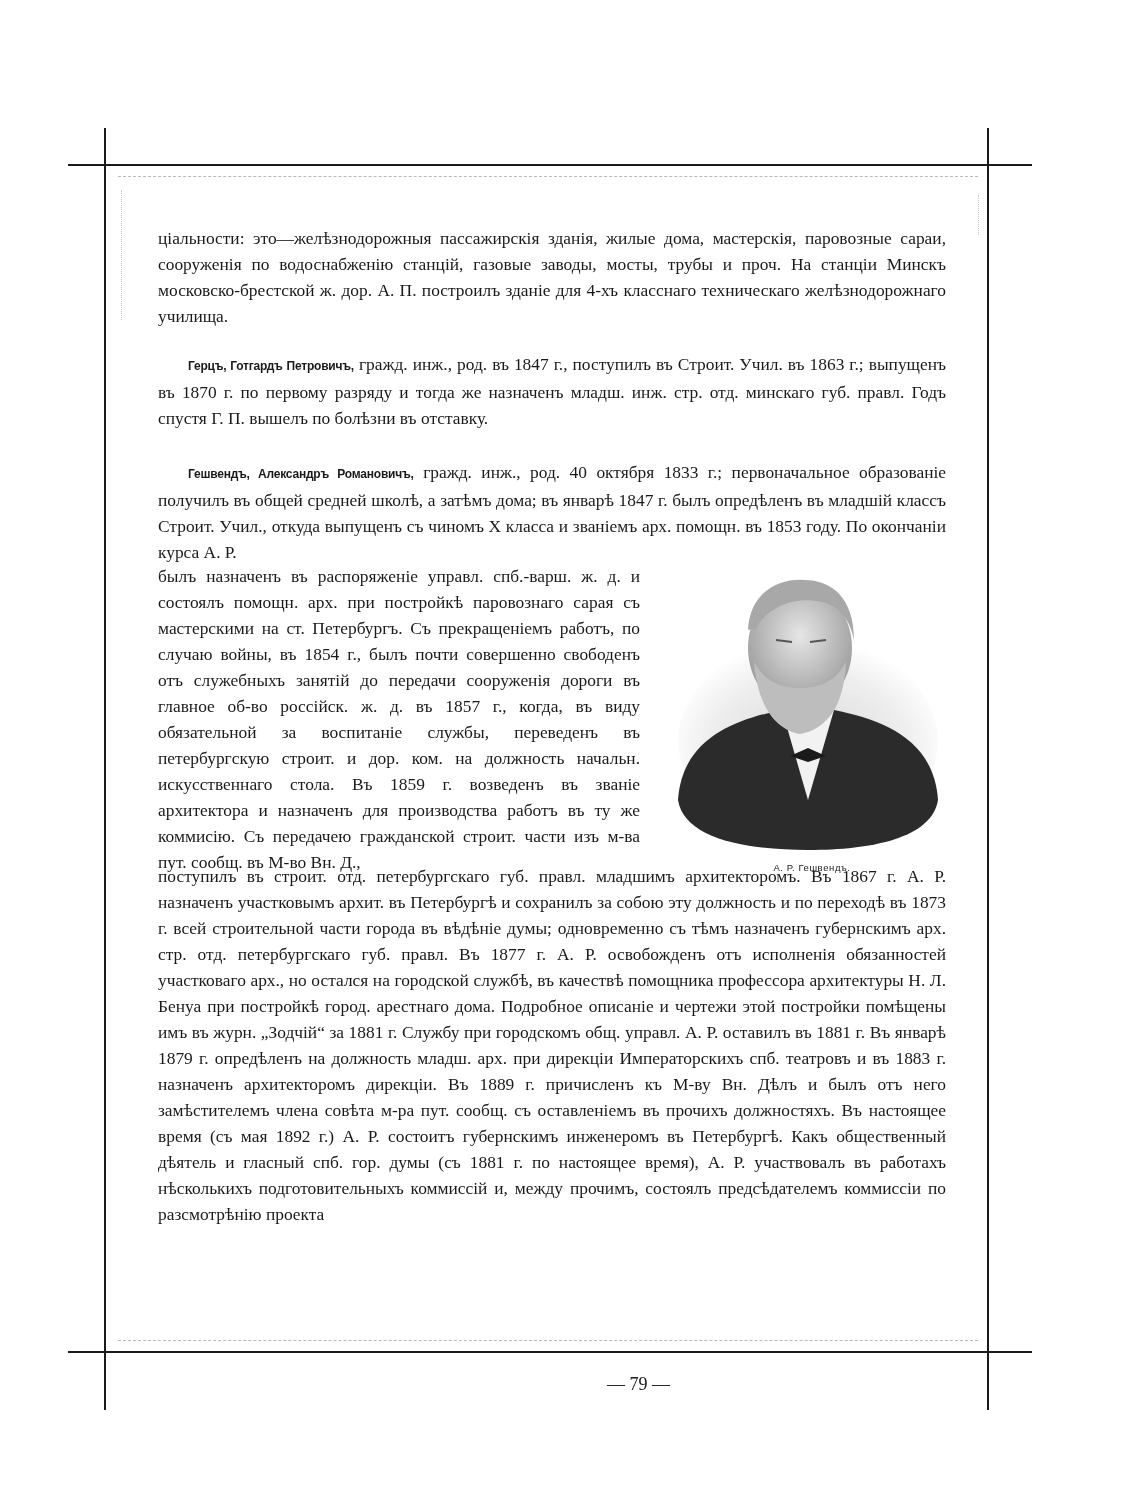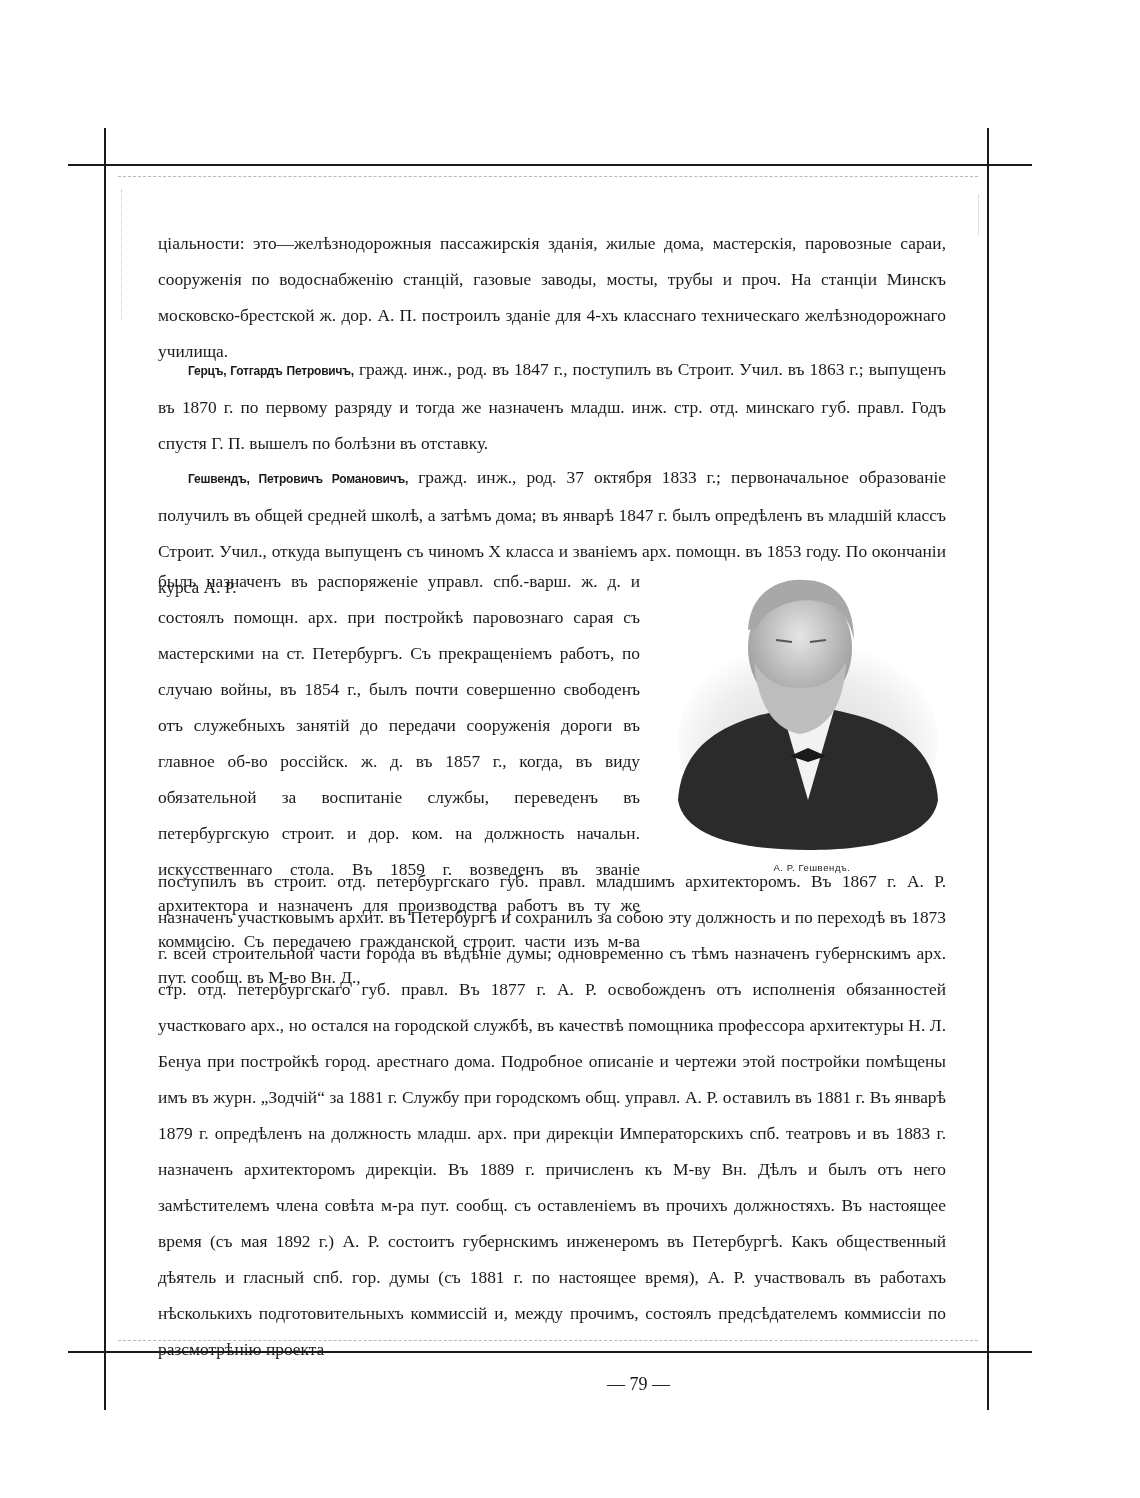--- a/index.html
+++ b/index.html
@@ -12,21 +12,21 @@
   .dash-line { position: absolute; height: 0; border-top: 1px dashed #b9b9b9; }
   .dash-top { left: 118px; top: 176px; width: 860px; }
   .dash-bottom { left: 118px; top: 1340px; width: 860px; }
   .dot-v { position: absolute; width: 0; border-left: 1px dotted #c8c8c8; }
   .dot-l { left: 121px; top: 190px; height: 130px; }
   .dot-r { left: 978px; top: 195px; height: 40px; }
 
   .text-block {
     position: absolute; left: 158px; width: 788px;
     font-family: "Liberation Serif", "DejaVu Serif", serif;
-    font-size: 17.4px; line-height: 36px; text-align: justify;
+    font-size: 17.4px; line-height: 26px; text-align: justify;
   }
   .p1 { top: 225px; }
   .p2 { top: 351px; text-indent: 30px; }
   .p3 { top: 459px; text-indent: 30px; }
   .p3b { top: 563px; width: 482px; }
   .p3c { top: 863px; }
   .bold-name {
     font-family: "Liberation Sans", "DejaVu Sans", sans-serif;
     font-weight: bold; font-size: 12px; letter-spacing: -0.2px;
   }
@@ -57,21 +57,21 @@
   <div class="dot-v dot-r"></div>
 </div>
 
 <p class="text-block p1" style="margin:0">ціальности: это—желѣзнодорожныя пассажирскія зданія, жилые дома, мастерскія, паровозные сараи, сооруженія по водоснабженію станцій, газовые заводы, мосты, трубы и проч. На станціи Минскъ московско-брестской ж. дор. А. П. построилъ зданіе для 4-хъ класснаго техническаго желѣзнодорожнаго училища.</p>
 
 <p class="text-block p2" style="margin:0">
   <span class="bold-name">Герцъ, Готгардъ Петровичъ,</span><span> гражд. инж., род. въ 1847 г., поступилъ въ Строит. Учил. въ 1863 г.; выпущенъ въ 1870 г. по первому разряду и тогда же назначенъ младш. инж. стр. отд. минскаго губ. правл. Годъ спустя Г. П. вышелъ по болѣзни въ отставку.</span>
 </p>
 
 <p class="text-block p3" style="margin:0">
-  <span class="bold-name">Гешвендъ, Петровичъ Романовичъ,</span><span> гражд. инж., род. 37 октября 1833 г.; первоначальное образованіе получилъ въ общей средней школѣ, а затѣмъ дома; въ январѣ 1847 г. былъ опредѣленъ въ младшій классъ Строит. Учил., откуда выпущенъ съ чиномъ X класса и званіемъ арх. помощн. въ 1853 году. По окончаніи курса А. Р.</span>
+  <span class="bold-name">Гешвендъ, Александръ Романовичъ,</span><span> гражд. инж., род. 40 октября 1833 г.; первоначальное образованіе получилъ въ общей средней школѣ, а затѣмъ дома; въ январѣ 1847 г. былъ опредѣленъ въ младшій классъ Строит. Учил., откуда выпущенъ съ чиномъ X класса и званіемъ арх. помощн. въ 1853 году. По окончаніи курса А. Р.</span>
 </p>
 
 <p class="text-block p3b" style="margin:0">былъ назначенъ въ распоряженіе управл. спб.-варш. ж. д. и состоялъ помощн. арх. при постройкѣ паровознаго сарая съ мастерскими на ст. Петербургъ. Съ прекращеніемъ работъ, по случаю войны, въ 1854 г., былъ почти совершенно свободенъ отъ служебныхъ занятій до передачи сооруженія дороги въ главное об-во россійск. ж. д. въ 1857 г., когда, въ виду обязательной за воспитаніе службы, переведенъ въ петербургскую строит. и дор. ком. на должность начальн. искусственнаго стола. Въ 1859 г. возведенъ въ званіе архитектора и назначенъ для производства работъ въ ту же коммисію. Съ передачею гражданской строит. части изъ м-ва пут. сообщ. въ М-во Вн. Д.,</p>
 
 <p class="text-block p3c" style="margin:0">поступилъ въ строит. отд. петербургскаго губ. правл. младшимъ архитекторомъ. Въ 1867 г. А. Р. назначенъ участковымъ архит. въ Петербургѣ и сохранилъ за собою эту должность и по переходѣ въ 1873 г. всей строительной части города въ вѣдѣніе думы; одновременно съ тѣмъ назначенъ губернскимъ арх. стр. отд. петербургскаго губ. правл. Въ 1877 г. А. Р. освобожденъ отъ исполненія обязанностей участковаго арх., но остался на городской службѣ, въ качествѣ помощника профессора архитектуры Н. Л. Бенуа при постройкѣ город. арестнаго дома. Подробное описаніе и чертежи этой постройки помѣщены имъ въ журн. „Зодчій“ за 1881 г. Службу при городскомъ общ. управл. А. Р. оставилъ въ 1881 г. Въ январѣ 1879 г. опредѣленъ на должность младш. арх. при дирекціи Императорскихъ спб. театровъ и въ 1883 г. назначенъ архитекторомъ дирекціи. Въ 1889 г. причисленъ къ М-ву Вн. Дѣлъ и былъ отъ него замѣстителемъ члена совѣта м-ра пут. сообщ. съ оставленіемъ въ прочихъ должностяхъ. Въ настоящее время (съ мая 1892 г.) А. Р. состоитъ губернскимъ инженеромъ въ Петербургѣ. Какъ общественный дѣятель и гласный спб. гор. думы (съ 1881 г. по настоящее время), А. Р. участвовалъ въ работахъ нѣсколькихъ подготовительныхъ коммиссій и, между прочимъ, состоялъ предсѣдателемъ коммиссіи по разсмотрѣнію проекта</p>
 
 <figure style="margin:0">
   <svg class="portrait" viewBox="0 0 272 280">
     <defs>
       <radialGradient id="haze" cx="50%" cy="55%" r="55%">

